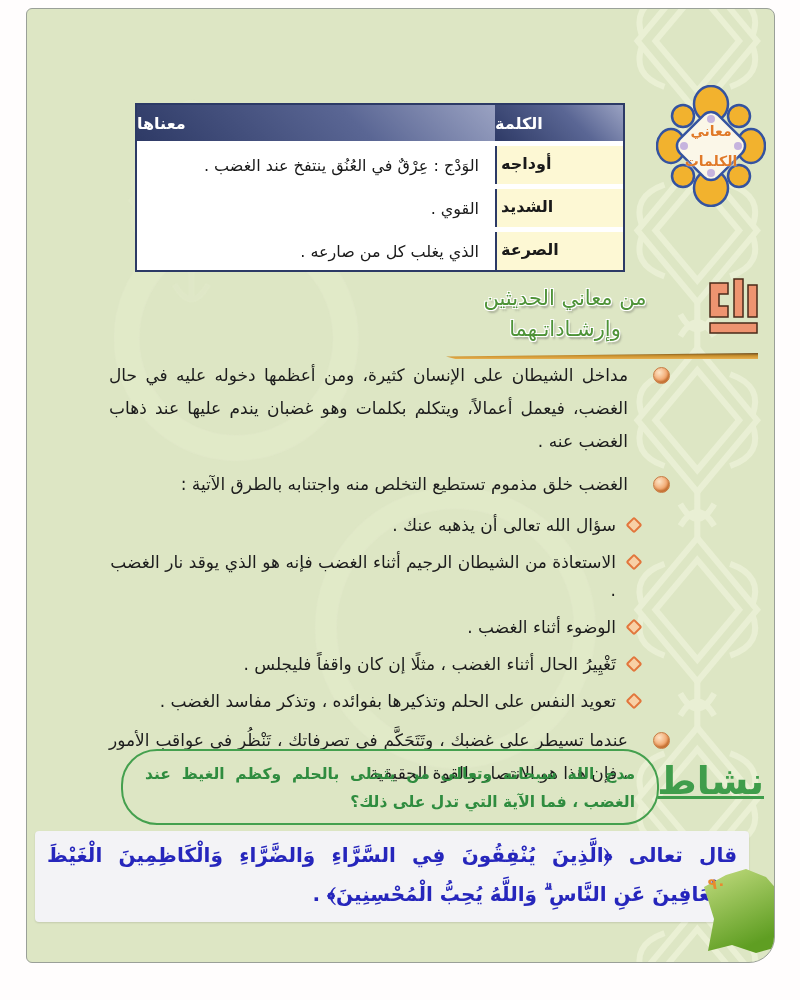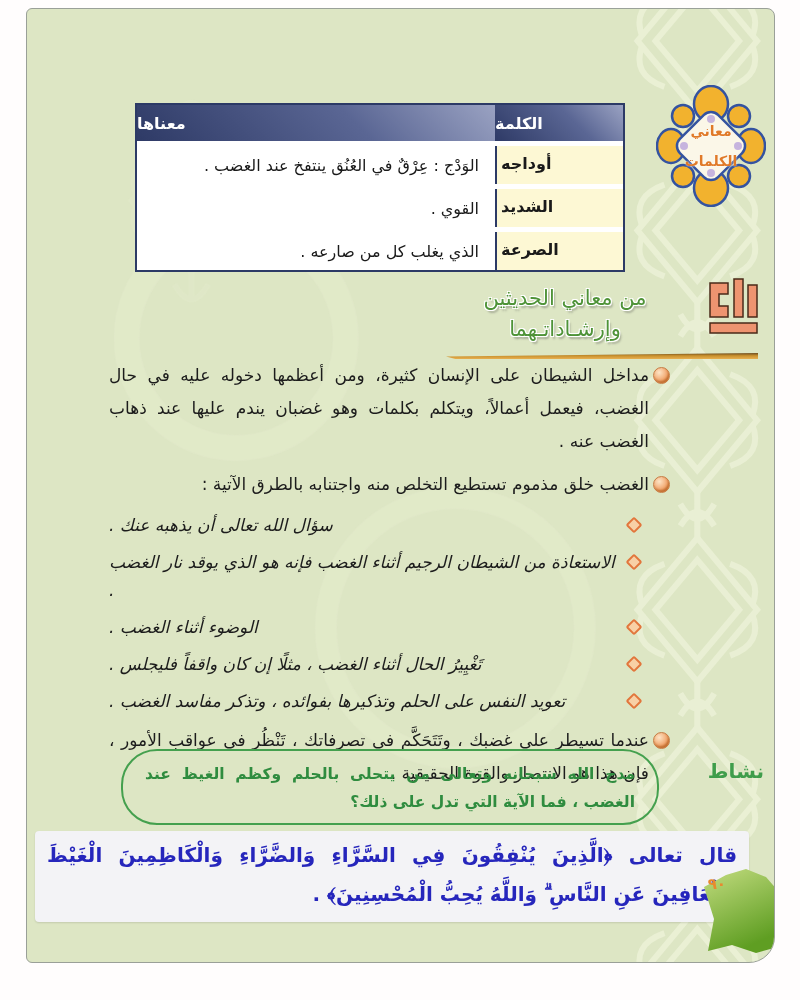--- a/index.html
+++ b/index.html
@@ -51,43 +51,43 @@
     padding-top:6px;
   }
   .heading-underline {
     position:absolute; top:76px; right:4px; width:312px; height:6px;
     background:linear-gradient(to bottom, #6b4a1e 0%, #c8902e 45%, #e8b050 100%);
     clip-path:polygon(0 60%, 100% 0, 100% 100%, 3% 100%);
   }
 
   
   .points { position:absolute; top:350px; left:82px; right:104px; direction:rtl; font-size:17px; color:#1c1c1c; }
-  .point { display:flex; gap:4px; margin-bottom:10px; }
+  .point { display:flex; gap:25px; margin-bottom:10px; }
   .point-text { flex:1; line-height:33px; text-align:justify; }
   .bullet-sphere {
     flex:0 0 17px; width:17px; height:17px; border-radius:50%; margin-top:8px;
     background:radial-gradient(circle at 35% 30%, #fde4c6, #f2a870 55%, #d87832 90%);
     border:1px solid #c57a42; box-shadow:inset -1px -2px 2px rgba(160,80,20,.5);
   }
   .sub-points { margin-right:30px; margin-top:2px; margin-bottom:6px; }
   .sub-point { display:flex; gap:12px; margin-bottom:9px; }
-  .sub-point-text { flex:1; line-height:28px; text-align:left;font-style:italic; }
+  .sub-point-text { flex:1; line-height:28px; text-align:right; }
   .bullet-diamond {
     flex:0 0 12px; width:12px; height:12px; margin-top:8px; transform:rotate(45deg);
     background:#f8d0a6; border:2.5px solid #e2763c; border-radius:2px;
   }
 
   
   .activity-box {
     position:absolute; left:94px; top:740px; width:538px; height:76px;
     border:2.5px solid #44a04e; border-radius:36px; padding:9px 22px 0 22px;
     direction:rtl; color:#2f8c3f; font-weight:bold; font-size:15.5px; line-height:28px; text-align:justify;
   }
   .activity-label {
-    position:absolute; right:10px; top:750px; color:#3f9d4b; font-weight:bold; font-size:20px; direction:rtl;
+    position:absolute; right:10px; top:750px; color:#3f9d4b; font-weight:bold; font-size:38px; direction:rtl;text-decoration:underline;
   }
 
   
   .verse-box {
     position:absolute; left:8px; top:822px; width:714px; min-height:88px;
     background:#f3f3f6; border-radius:4px; padding:5px 12px 8px 12px;
     direction:rtl; color:#2626bc; font-weight:bold; font-size:20px; line-height:39px; text-align:justify;
     box-shadow:0 1px 2px rgba(0,0,0,.12);
   }
 

